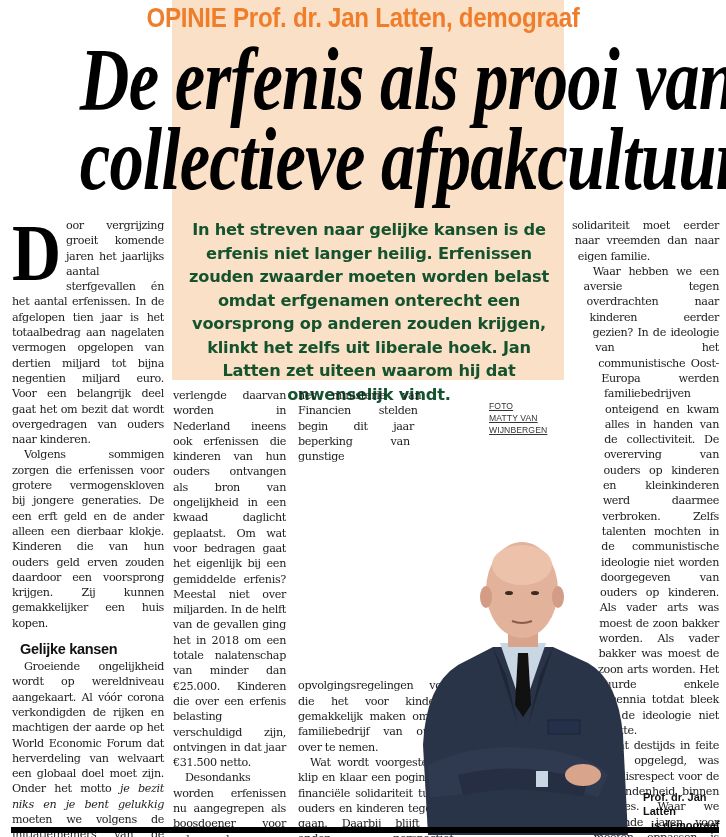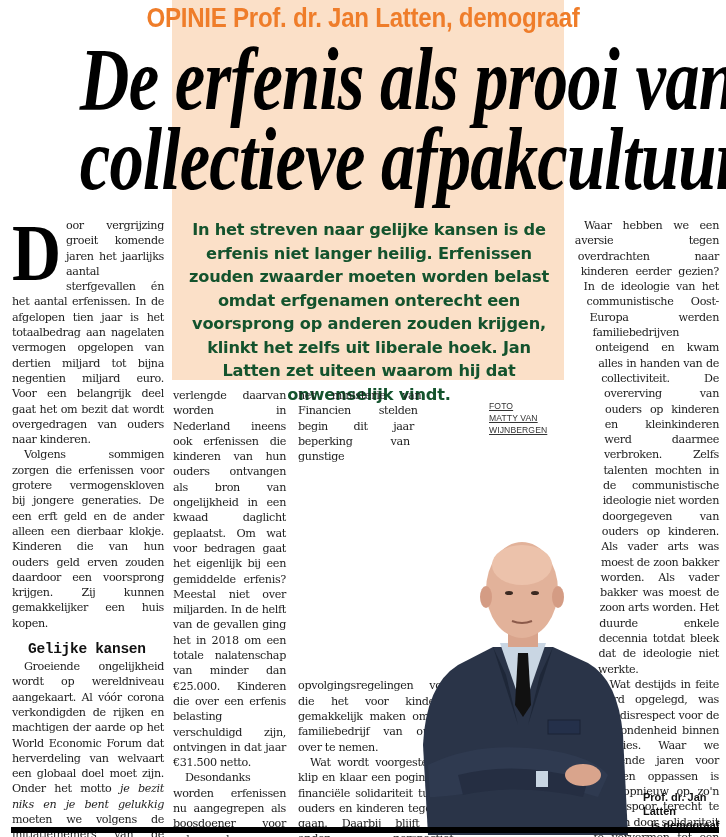--- a/index.html
+++ b/index.html
@@ -5,21 +5,21 @@
   html, body { margin: 0; padding: 0; background: #ffffff; }
   body { width: 726px; height: 837px; position: relative; overflow: hidden; font-family: "DejaVu Serif", serif; color: #1a1a1a; }
   .peach-band { position: absolute; left: 172px; top: 0; width: 392px; height: 380px; background: #fbe0c8; }
   .kicker { position: absolute; left: 0; top: 2px; width: 726px; text-align: center; font-family: "Liberation Sans", sans-serif; font-weight: bold; font-size: 28px; color: #ef7d2a; letter-spacing: -0.3px; transform: scaleX(0.86); transform-origin: center; }
   .headline { position: absolute; left: 0; top: 40px; width: 726px; text-align: center; font-family: "Liberation Serif", serif; font-style: italic; font-weight: bold; color: #000; line-height: 80px; }
   .headline .line { display: block; font-size: 88px; transform: scaleX(0.78); transform-origin: center; letter-spacing: -1px; white-space: nowrap; }
   .intro { position: absolute; left: 188px; top: 218px; width: 362px; text-align: center; font-family: "DejaVu Sans", sans-serif; font-weight: bold; font-size: 16.2px; line-height: 23.5px; color: #14532d; letter-spacing: -0.2px; }
   .col { position: absolute; font-family: "DejaVu Serif", serif; font-size: 11.2px; line-height: 15.3px; text-align: justify; color: #1d1d1d; letter-spacing: -0.35px; }
   .col p { margin: 0; text-indent: 12px; hyphens: manual; }
   .col p.first { text-indent: 0; }
-  .col h3 { margin: 10px 0 1px 16px; font-family: Liberation Mono, monospace; font-weight: bold; font-size: 14.5px; line-height: 17px; color: #111; letter-spacing: -0.3px; }
+  .col h3 { margin: 10px 0 1px 8px; font-family: Liberation Sans, sans-serif; font-weight: bold; font-size: 14.5px; line-height: 17px; color: #111; letter-spacing: -0.3px; }
   .col1 { left: 12px; top: 218px; width: 152px; }
   .col2 { left: 173px; top: 388px; width: 113px; }
   .col3 { left: 298px; top: 388px; width: 155px; }
   .col4 { left: 569px; top: 218px; width: 150px; }
   .dropcap { float: left; font-family: "Liberation Serif", serif; font-weight: bold; font-size: 80px; line-height: 62px; margin: 4px 6px 0 0; color: #000; transform: scaleX(0.85); transform-origin: left top; width: 48px; }
   .credit { position: absolute; left: 489px; top: 400px; font-family: "Liberation Sans", sans-serif; font-size: 8.6px; line-height: 12px; color: #333; letter-spacing: 0.1px; text-decoration: underline; }
   .photo { position: absolute; left: 418px; top: 535px; width: 210px; height: 302px; }
   .sig { position: absolute; left: 606px; top: 790px; font-family: "Liberation Sans", sans-serif; font-weight: bold; font-size: 11px; line-height: 14px; color: #111; }
   .sig span { display: block; margin-left: 37px; }
   .bottom-rule { position: absolute; left: 11px; top: 827px; width: 708px; height: 6px; background: #000; }
@@ -52,20 +52,21 @@
 </div>
 
 <div class="col col3">
   <div style="float:right; width:70px; height:290px; shape-outside: polygon(60% 0, 100% 0, 100% 100%, 0 100%, 0 45%, 40% 20%);"></div>
   <p class="first">het ministerie van Financien stelden begin dit jaar beperking van gunstige opvolgingsregelingen voor die het voor kinderen gemakkelijk maken om het familiebedrijf van ouders over te nemen.</p>
   <p>Wat wordt voorgesteld is klip en klaar een poging om financiële solidariteit tussen ouders en kinderen tegen te gaan. Daarbij blijft een ander perspectief onderbelicht. Dat is het belang van erfenissen als symbool van langdurige verbondenheid binnen families en gezinnen. Ouders die aan het eind van hun leven tevreden zijn omdat ze de kinderen iets kunnen nalaten. Kennelijk raakt deze uiting van zorg in diskrediet. De verborgen boodschap:</p>
 </div>
 
 <div class="col col4">
   <div style="float:left; width:60px; height:240px; margin-top:388px; shape-outside: polygon(0 0, 0% 0, 60% 30%, 40% 100%, 0 100%);"></div>
+  <p class="first">solidariteit moet eerder naar vreemden dan naar eigen familie.</p>
   <p>Waar hebben we een aversie tegen overdrachten naar kinderen eerder gezien? In de ideologie van het communistische Oost-Europa werden familiebedrijven onteigend en kwam alles in handen van de collectiviteit. De overerving van ouders op kinderen en kleinkinderen werd daarmee verbroken. Zelfs talenten mochten in de communistische ideologie niet worden doorgegeven van ouders op kinderen. Als vader arts was moest de zoon bakker worden. Als vader bakker was moest de zoon arts worden. Het duurde enkele decennia totdat bleek dat de ideologie niet werkte.</p>
   <p>Wat destijds in feite werd opgelegd, was een disrespect voor de verbondenheid binnen families. Waar we komende jaren voor moeten oppassen is niet opnieuw op zo'n dwaalspoor terecht te komen door solidariteit te vervormen tot een collectieve afpakcultuur. Veronachtzaam niet het belang van families en waardeer de nalatenschap van ouders voor hun kinderen.</p>
 </div>
 
 <div class="credit">
   <div>FOTO</div>
   <div>MATTY VAN</div>
   <div>WIJNBERGEN</div>
 </div>
 

